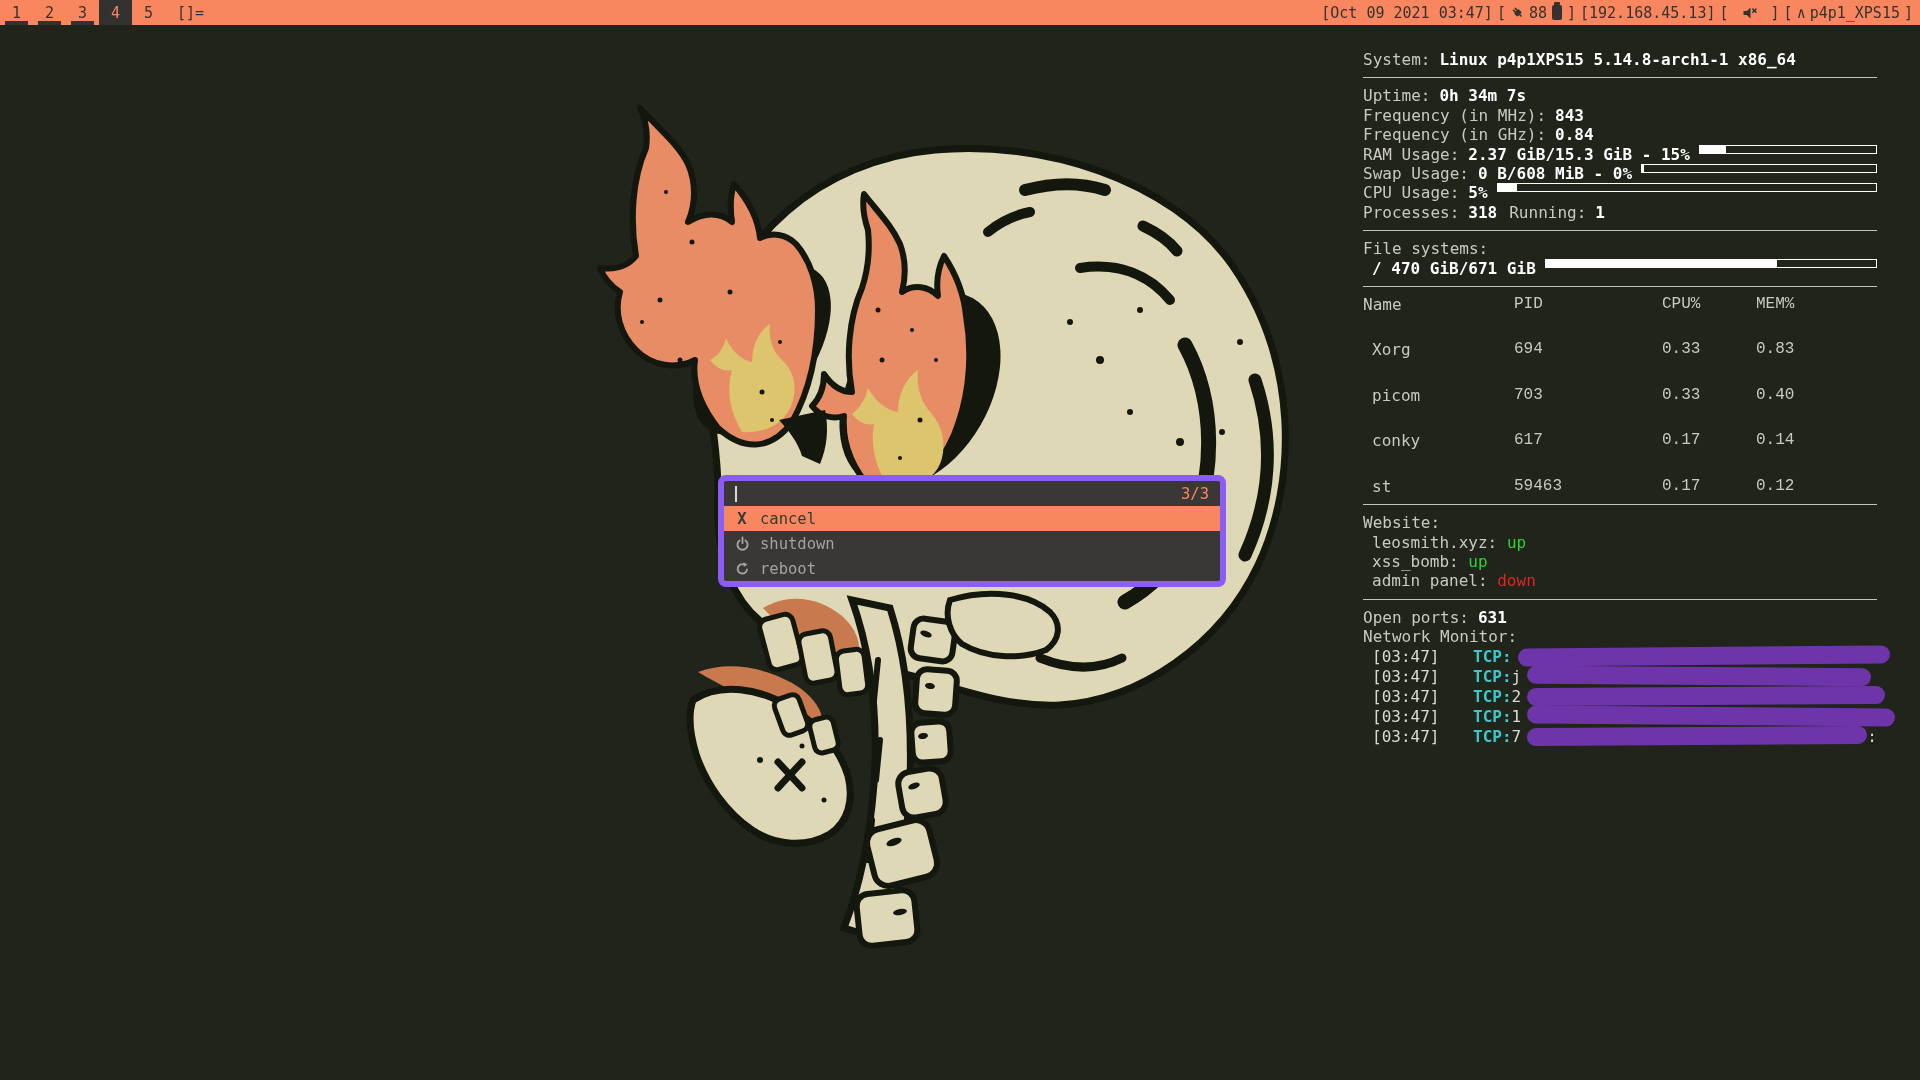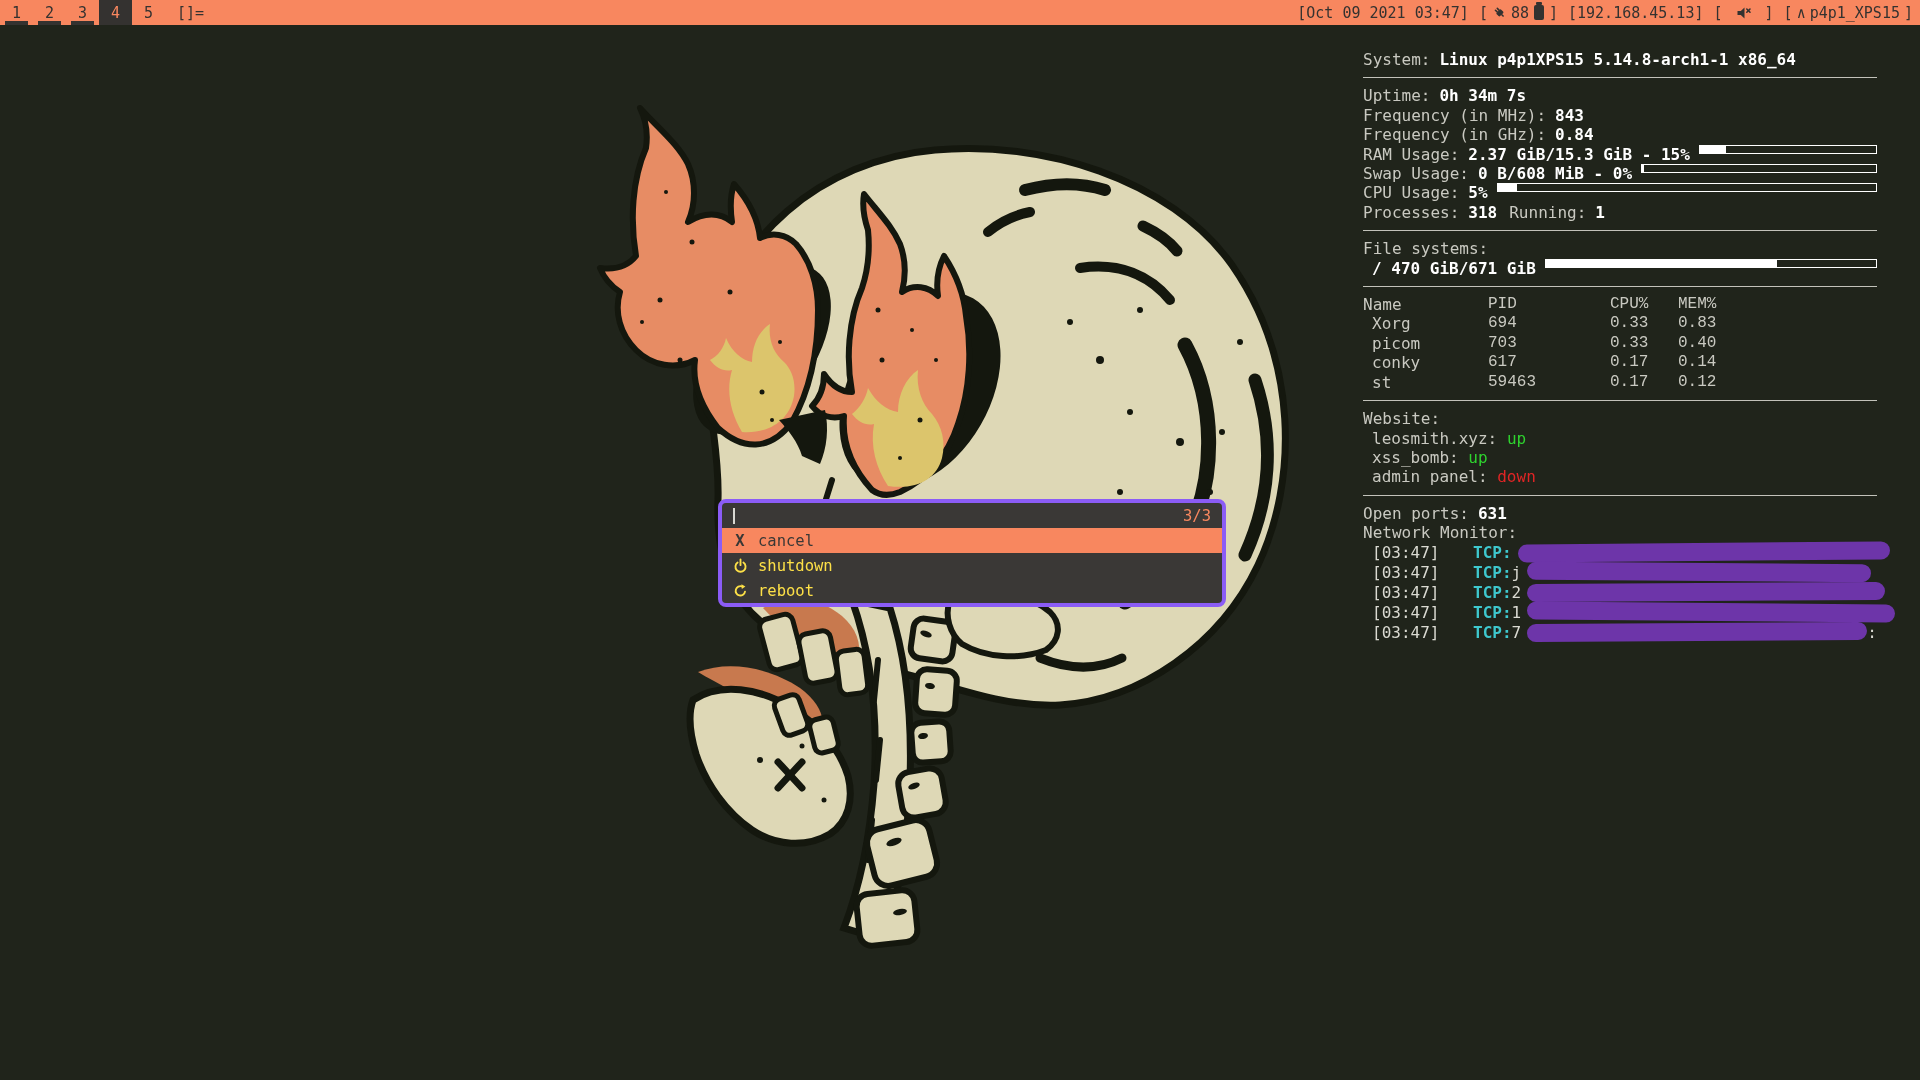--- a/index.html
+++ b/index.html
@@ -19,38 +19,38 @@
   .tags { display:flex; height:100%; }
   .tag {
     width:33px; height:100%; display:flex; align-items:center; justify-content:center;
     position:relative; cursor:pointer;
   }
   .tag.occupied::after {
     content:""; position:absolute; left:5px; right:5px; bottom:0; height:4px; background:#343230;
   }
   .tag.selected { background:#343230; color:#f8875f; }
   .layout-symbol { margin-left:12px; }
-  .bar-right { margin-left:auto; display:flex; align-items:center; gap:10px; padding-right:7px; }
+  .bar-right { margin-left:auto; display:flex; align-items:center; gap:4px; padding-right:7px; }
   .seg { display:flex; align-items:center; gap:4px; white-space:pre; }
   .bat-icon { width:10px; height:15px; background:#343230; border-radius:2px; position:relative; margin:0 1px; }
   .bat-icon::before { content:""; position:absolute; top:-3px; left:2px; width:6px; height:3px; background:#343230; border-radius:1px; }
 
   
   .conky {
     position:absolute; left:1363px; top:50px; width:514px;
     font-size:16px; line-height:19.4px; color:#c9c9c1;
   }
   .conky .val { color:#ffffff; font-weight:bold; }
   .conky .lab + .val { margin-left:9px; }
   .sep { border:none; border-top:1px solid #c2c2ba; margin:8px 0; }
   .bar-line { display:flex; }
   .cbar { flex:1; height:9px; border:1px solid #ffffff; margin-left:9px; position:relative; }
   .cbar .fill { position:absolute; left:0; top:0; bottom:0; background:#ffffff; }
   .indent { padding-left:9px; }
-  .ptable { display:grid; grid-template-columns:125px 122px 68px 70px; }
+  .ptable { display:grid; grid-template-columns:125px 122px 68px 70px;gap:26px; }
   .ptable .r { text-align:left;font-family:Liberation Mono, monospace; }
   .ptable .n { padding-left:9px; }
   .ptable .h { padding-left:0; }
   .up { color:#2ed22e; }
   .down { color:#e02525; }
   .ports-val { margin-left:18px; }
   .net-rows { line-height:20px; }
   .net-row { display:flex; white-space:pre; }
   .net-time { color:#dadad2; }
   .net-proto { color:#3ec8ce; font-weight:bold;margin-left:24px; }
@@ -61,30 +61,30 @@
   .net-row:nth-child(1) .redact { width:372px; transform:rotate(-0.5deg); }
   .net-row:nth-child(2) .redact { width:344px; transform:rotate(0.4deg); }
   .net-row:nth-child(3) .redact { width:358px; transform:rotate(-0.3deg); }
   .net-row:nth-child(4) .redact { width:368px; transform:rotate(0.5deg); }
   .net-row:nth-child(5) .redact { width:340px; transform:rotate(-0.4deg); }
   .frag { color:#dadad2; }
   .tail { color:#dadad2; }
 
   
   .menu {
-    position:absolute; left:718px; top:499px; width:508px;
-    border:4px solid #8b5cf6; border-radius:8px; background:#3a3836;
+    position:absolute; left:718px; top:475px; width:508px;
+    border:6px solid #8b5cf6; border-radius:8px; background:#3a3836;
     font-size:15.5px; overflow:hidden; z-index:5;
   }
   .menu-input { height:25px; display:flex; align-items:center; padding:0 11px; color:#f8875f; }
   .cursor { width:2px; height:16px; background:#d8d8d2; }
   .counter { margin-left:auto; }
   .menu-item {
     height:25px; display:flex; align-items:center; padding:0 10px; gap:10px;
-    color:#fde047; cursor:pointer;
+    color:#a3a3a3; cursor:pointer;
   }
   .menu-item.selected { background:#f8875f; color:#3a3836; }
   .mi-icon { width:16px; display:flex; justify-content:center; align-items:center; font-weight:bold; }
 
   
   .wallpaper { position:absolute; left:480px; top:60px; width:840px; height:920px; z-index:1; }
 </style>
 </head>
 <body>
 

